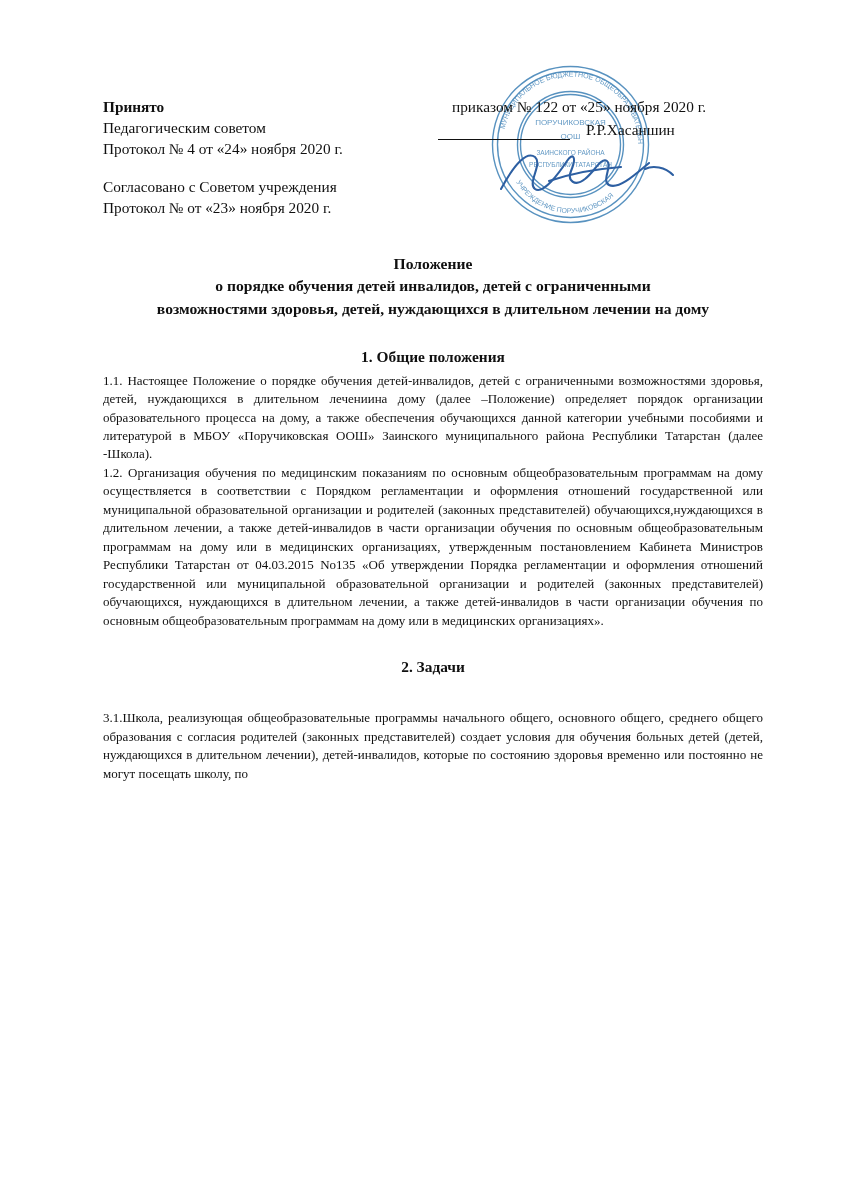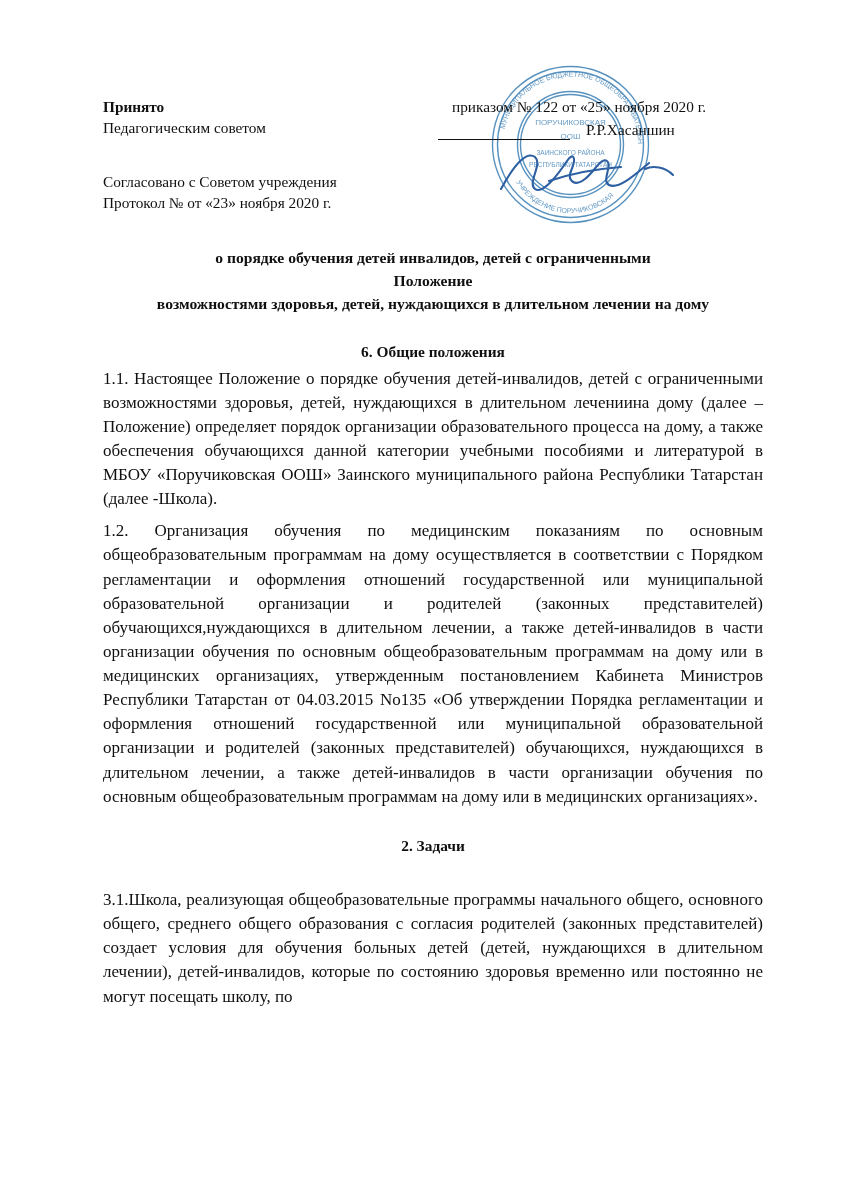--- a/index.html
+++ b/index.html
@@ -69,21 +69,21 @@
   .sig-underline {
     display: inline-block;
     width: 132px;
     border-bottom: 1.2px solid #111;
     height: 12px;
     vertical-align: bottom;
   }
   .sig-name { margin-left: 16px; }
 
   .soglasovano {
-    margin-top: 31px;
+    margin-top: 17px;
   }
   .soglasovano div { white-space: nowrap; }
 
   
   .doc-title {
     margin-top: 34px;
     text-align: center;
     font-weight: bold;
     font-size: 15.6px;
     line-height: 1.45;
@@ -94,24 +94,24 @@
     text-align: center;
     font-weight: bold;
     margin-top: 26px;
     margin-bottom: 4px;
     font-size: 15.4px;
   }
   p.body {
     margin: 0;
     text-align: justify;
     text-justify: inter-word;
-    font-size: 17px;
+    font-size: 13px;
     line-height: 1.42;
   }
-  p.body + p.body { margin-top: 8px; }
+  p.body + p.body { margin-top: 0px; }
   .gap { height: 14px; }
 
   
   .stamp {
     position: absolute;
     left: 489px;
     top: 63px;
     width: 163px;
     height: 163px;
     pointer-events: none;
@@ -163,41 +163,42 @@
         <path d="M 148 24 C 156 20, 168 22, 176 30"></path>
       </g>
     </svg>
 
     <div class="content">
 
       <div class="header-row">
         <div class="hdr-left">
           <div class="bold">Принято</div>
           <div>Педагогическим советом</div>
+          <div>Протокол № 4  от  «24» ноября 2020 г.</div>
         </div>
         <div class="hdr-right">
           <div class="order-line">приказом  №  122   от «25» ноября  2020   г.</div>
           <div class="signature-line">
             <span class="sig-underline"></span><span class="sig-name">Р.Р.Хасаншин</span>
           </div>
         </div>
       </div>
 
       <div class="soglasovano">
         <div>Согласовано с Советом учреждения</div>
         <div>Протокол №  от «23» ноября 2020 г.</div>
       </div>
 
       <div class="doc-title">
+        <div>Положение</div>
         <div>о порядке обучения детей инвалидов, детей с ограниченными</div>
-        <div>Положение</div>
         <div>возможностями здоровья, детей, нуждающихся в длительном лечении на дому</div>
       </div>
 
-      <div class="section-head">6. Общие положения</div>
+      <div class="section-head">1. Общие положения</div>
       <p class="body">1.1.  Настоящее  Положение  о  порядке  обучения  детей-инвалидов,  детей  с ограниченными  возможностями  здоровья,  детей,  нуждающихся  в  длительном лечениина  дому  (далее  –Положение)  определяет  порядок  организации образовательного  процесса  на  дому,  а  также  обеспечения  обучающихся  данной категории  учебными  пособиями  и  литературой  в  МБОУ  «Поручиковская  ООШ» Заинского муниципального района Республики Татарстан (далее -Школа).</p>
       <p class="body">1.2.  Организация  обучения  по  медицинским  показаниям  по  основным общеобразовательным  программам  на  дому  осуществляется  в  соответствии  с Порядком  регламентации  и  оформления  отношений  государственной  или муниципальной  образовательной  организации  и  родителей  (законных представителей) обучающихся,нуждающихся в длительном лечении, а также детей-инвалидов  в  части  организации  обучения  по  основным  общеобразовательным программам  на  дому  или  в  медицинских  организациях,  утвержденным постановлением  Кабинета  Министров  Республики  Татарстан  от  04.03.2015  No135 «Об  утверждении  Порядка  регламентации  и  оформления  отношений государственной  или  муниципальной  образовательной  организации  и  родителей (законных  представителей)  обучающихся,  нуждающихся  в  длительном  лечении,  а также   детей-инвалидов   в   части   организации   обучения   по   основным общеобразовательным программам на дому или в медицинских организациях».</p>
 
       <div class="section-head">2. Задачи</div>
       <div class="gap"></div>
 
       <div class="gap"></div>
       <p class="body">3.1.Школа, реализующая общеобразовательные программы начального общего, основного  общего,  среднего  общего  образования  с  согласия  родителей (законных представителей) создает условия для обучения больных детей (детей, нуждающихся в длительном лечении), детей-инвалидов, которые по состоянию здоровья   временно   или   постоянно   не   могут   посещать   школу,   по</p>
 
     </div>

